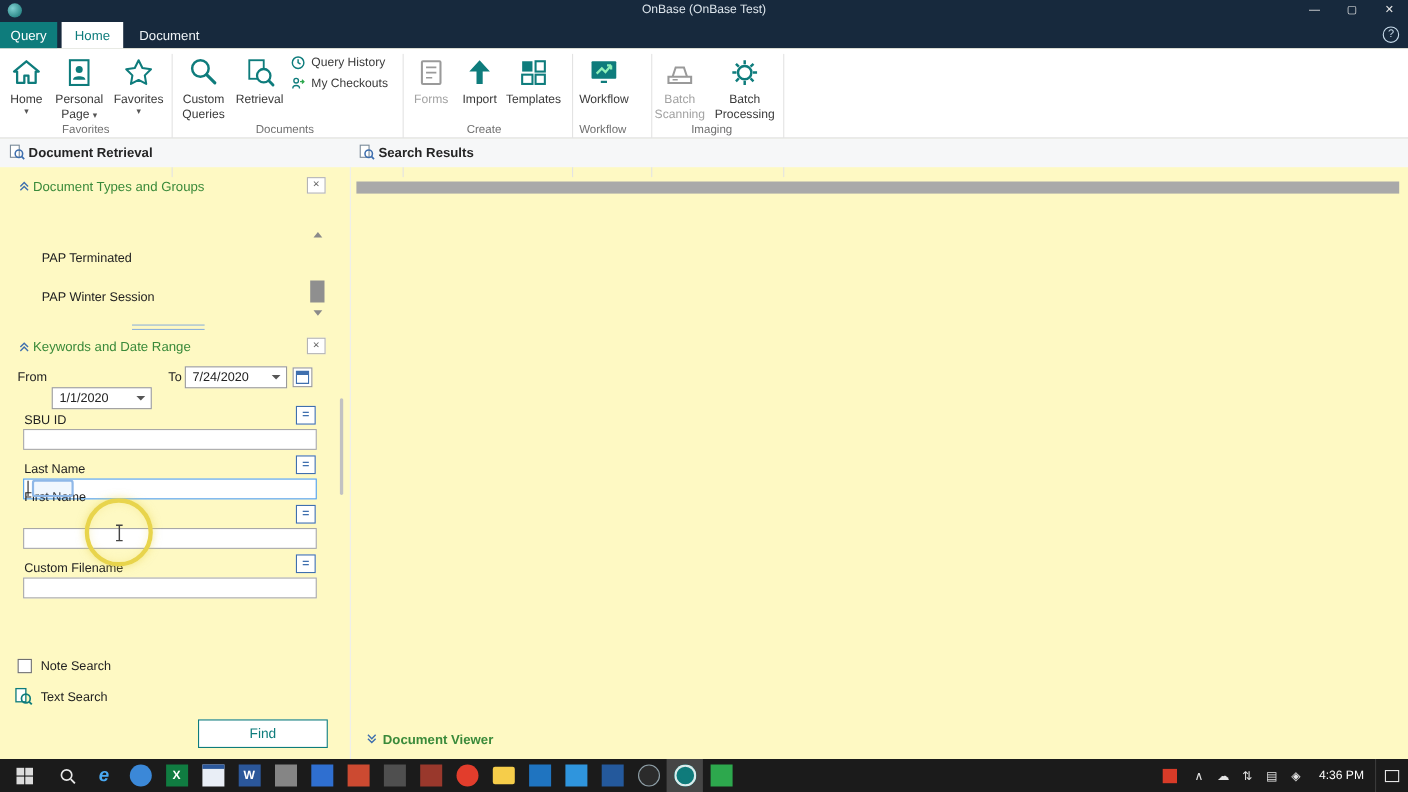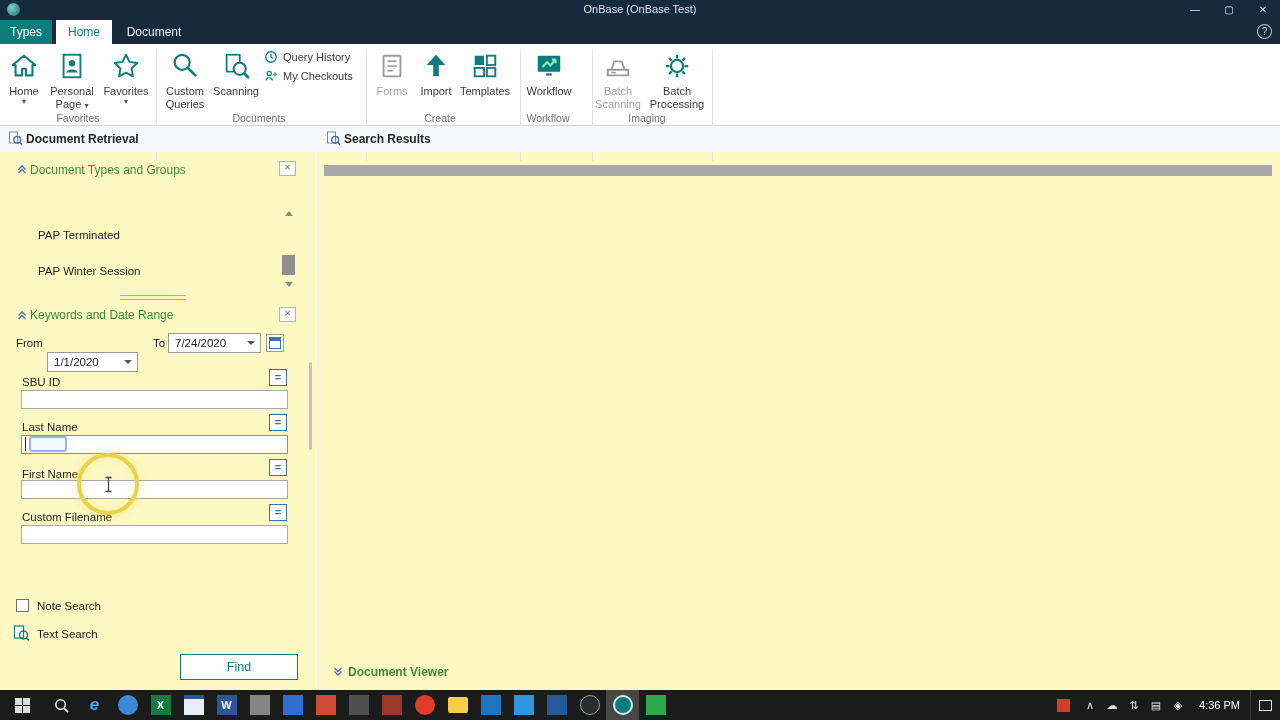--- a/index.html
+++ b/index.html
@@ -95,21 +95,21 @@
     <div class="app-logo"></div>
     <div class="win-title">OnBase (OnBase Test)</div>
     <div class="win-controls">
       <div class="win-btn">—</div>
       <div class="win-btn">▢</div>
       <div class="win-btn">✕</div>
     </div>
   </div>
 
   <div class="tabstrip">
-    <div class="tab tab-file">Types</div>
+    <div class="tab tab-file">Query</div>
     <div class="tab tab-home">Home</div>
     <div class="tab tab-doc">Document</div>
     <div class="help-btn">?</div>
   </div>
 
   <div class="ribbon">
     <div class="rb-sep" style="left:156px"></div>
     <div class="rb-sep" style="left:366px"></div>
     <div class="rb-sep" style="left:520px"></div>
     <div class="rb-sep" style="left:592px"></div>
@@ -142,21 +142,21 @@
             <path d="M19 18l8 8" stroke="#0e7c7c" stroke-width="3" stroke-linecap="round"></path>
           </svg></span>
       <span class="lbl">Custom Queries</span>
     </div>
     <div class="rb-item" style="left:212px;width:48px">
       <span class="ic"><svg viewBox="0 0 32 32">
             <rect x="6" y="4" width="14" height="18" fill="none" stroke="#0e7c7c" stroke-width="1.8"></rect>
             <circle cx="20" cy="19" r="6.5" fill="#fff" stroke="#0e7c7c" stroke-width="2.2"></circle>
             <path d="M25 24l4 4" stroke="#0e7c7c" stroke-width="2.8" stroke-linecap="round"></path>
           </svg></span>
-      <span class="lbl">Scanning</span>
+      <span class="lbl">Retrieval</span>
     </div>
     <div class="rb-small" style="left:264px;top:6px">
       <span class="ic"><svg viewBox="0 0 16 16">
             <circle cx="8" cy="8" r="6" fill="none" stroke="#0e7c7c" stroke-width="1.5"></circle>
             <path d="M8 4.5V8l2.5 1.5" fill="none" stroke="#0e7c7c" stroke-width="1.5"></path>
           </svg></span>
       <span>Query History</span>
     </div>
     <div class="rb-small" style="left:264px;top:25px">
       <span class="ic"><svg viewBox="0 0 16 16">
@@ -281,21 +281,21 @@
 
   <div class="eq-btn" style="top:369px">=</div>
   <div class="f-label" style="top:376px">SBU ID</div>
   <input class="f-input" style="top: 390px;" value="">
 
   <div class="eq-btn" style="top:414px">=</div>
   <div class="f-label" style="top:421px">Last Name</div>
   <input class="f-input focused" style="top: 435px;" value="">
 
   <div class="eq-btn" style="top:459px">=</div>
-  <div class="f-label" style="top:468px">First Name</div>
+  <div class="f-label" style="top:446px">First Name</div>
   <input class="f-input" style="top: 480px;" value="">
 
   <div class="eq-btn" style="top:504px">=</div>
   <div class="f-label" style="top:511px">Custom Filename</div>
   <input class="f-input" style="top: 525px;" value="">
 
   <div class="chk" style="left:16px;top:599px"></div>
   <div class="chk-label" style="top:600px">Note Search</div>
 
   <span class="ts-ic"><svg viewBox="0 0 17 17">

